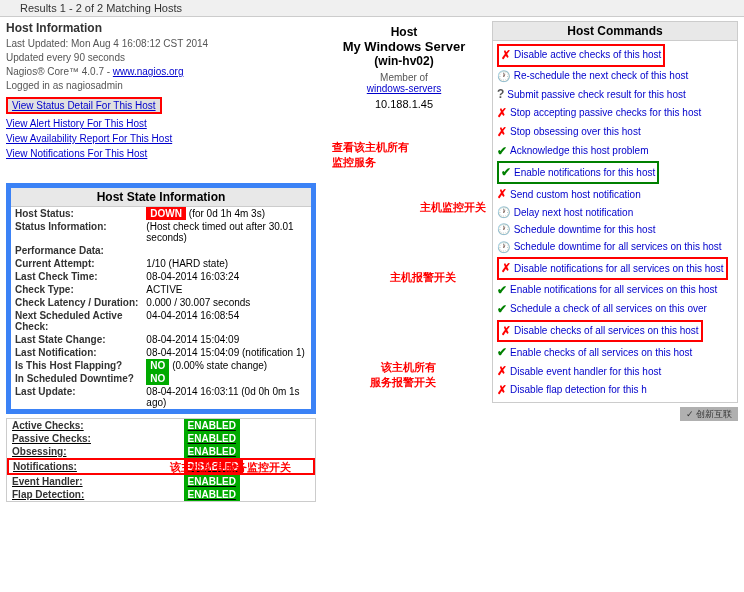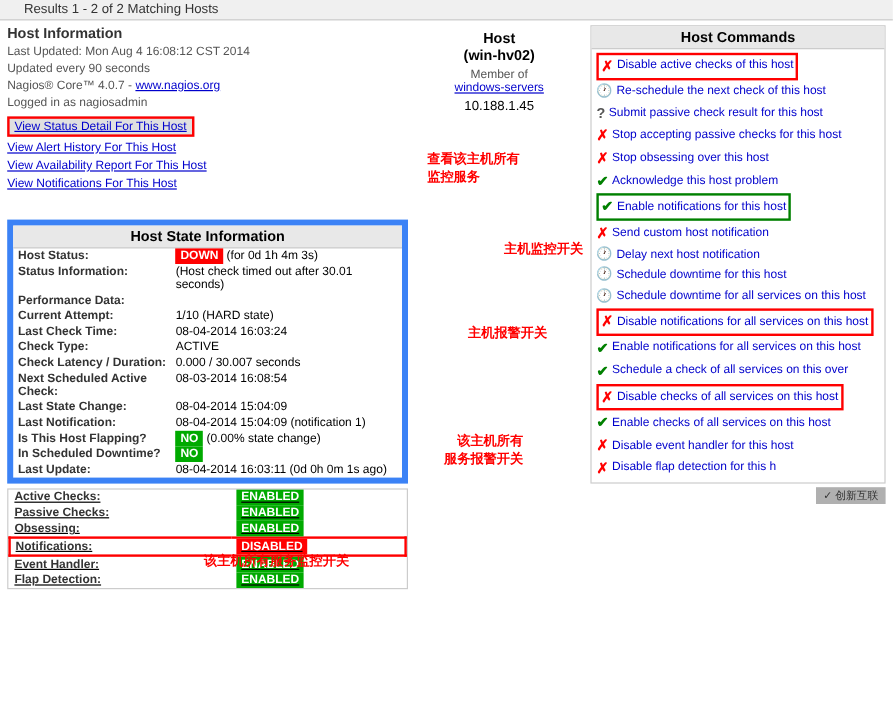--- a/index.html
+++ b/index.html
@@ -17,21 +17,21 @@
       padding: 2px 20px;
       font-size: 11px;
       color: #333;
     }
     .main-content {
       display: flex;
       padding: 4px 6px;
       gap: 8px;
     }
     .left-panel {
-      width: 334px;
+      width: 310px;
       flex-shrink: 0;
     }
     .center-panel {
       flex: 1;
     }
     .right-panel {
       width: 246px;
       flex-shrink: 0;
     }
 
@@ -305,21 +305,21 @@
           <tr>
             <td class="label-col">Check Type:</td>
             <td>ACTIVE</td>
           </tr>
           <tr>
             <td class="label-col">Check Latency / Duration:</td>
             <td>0.000 / 30.007 seconds</td>
           </tr>
           <tr>
             <td class="label-col">Next Scheduled Active<br>Check:</td>
-            <td>08-03-2014 16:08:54</td>
+            <td>04-04-2014 16:08:54</td>
           </tr>
           <tr>
             <td class="label-col">Last State Change:</td>
             <td>08-04-2014 15:04:09</td>
           </tr>
           <tr>
             <td class="label-col">Last Notification:</td>
             <td>08-04-2014 15:04:09 (notification 1)</td>
           </tr>
           <tr>
@@ -384,20 +384,21 @@
           </tr>
         </tbody>
           </table>
       </div>
 
     </div>
 
     <div class="center-panel">
       <div class="host-center">
         <div style="font-weight:bold;font-size:12px;">Host</div>
+        <div class="host-name">My Windows Server</div>
         <div class="host-alias">(win-hv02)</div>
         <div class="member-text">
           <span>Member of</span><br>
           <a class="member-link">windows-servers</a>
         </div>
         <div class="ip-addr">10.188.1.45</div>
       </div>
 
       <div style="margin-top:20px; padding-left:8px;">
         <div style="margin-top:30px;">

